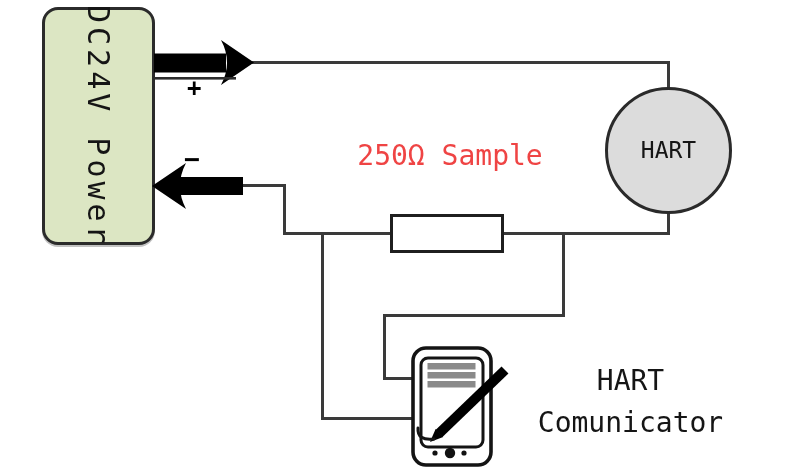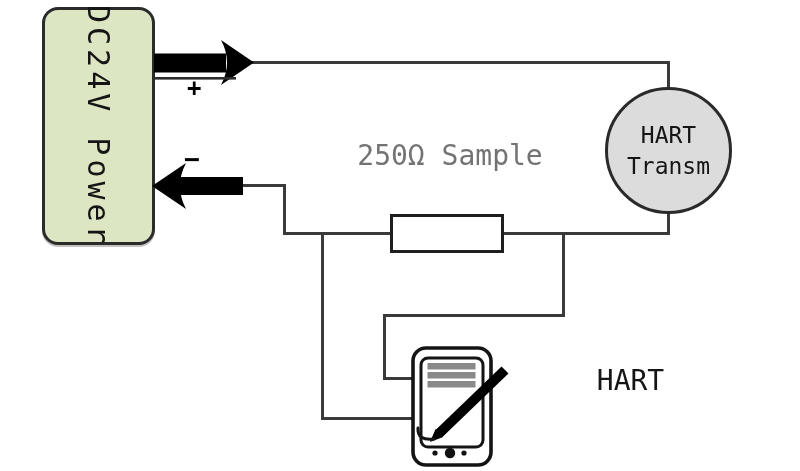--- a/index.html
+++ b/index.html
@@ -69,21 +69,21 @@
     z-index: 2;
   }
   #resistor-label {
     position: absolute;
     left: 330px; top: 136px;
     width: 240px;
     text-align: center;
     font-size: 28px;
     line-height: 39px;
     z-index: 2;
-    color: #737373;
+    color: #ef4444;
   }
 
   #transmitter-circle {
     position: absolute;
     left: 605px; top: 87px;
     width: 127px; height: 127px;
     box-sizing: border-box;
     background: #dcdcdc;
     border: 3px solid #2a2a2a;
     border-radius: 50%;
@@ -149,34 +149,34 @@
   </svg>
   <div class="polarity" id="negative-label">−</div>
 
   <div id="resistor-box"></div>
   <div id="resistor-label">
     <div>250Ω Sample</div>
   </div>
 
   <div id="transmitter-circle">
     <div>HART</div>
-    <div>Transm</div>
   </div>
 
   <svg id="communicator-svg" width="120" height="129" viewBox="0 0 120 129">
     <rect x="8" y="6" width="78" height="117" rx="13" fill="#ffffff" stroke="#141414" stroke-width="3.6"></rect>
     <rect x="16" y="16" width="62" height="89" rx="7" fill="#ffffff" stroke="#141414" stroke-width="3"></rect>
     <rect x="22.5" y="21" width="48" height="6.5" fill="#8a8a8a"></rect>
     <rect x="22.5" y="30" width="48" height="6.5" fill="#8a8a8a"></rect>
     <rect x="22.5" y="39" width="48" height="6.5" fill="#8a8a8a"></rect>
     <line x1="34" y1="91.5" x2="100" y2="28" stroke="#000" stroke-width="10" stroke-linecap="butt"></line>
     <polygon points="25,100 38.2,95 30.6,87" fill="#000"></polygon>
     <path d="M13,86 Q12,99 29,97" fill="none" stroke="#141414" stroke-width="3" stroke-linecap="round"></path>
     <circle cx="30" cy="111" r="2.6" fill="#111"></circle>
     <circle cx="45" cy="111" r="5.2" fill="#111"></circle>
     <circle cx="59" cy="111" r="2.6" fill="#111"></circle>
   </svg>
 
   <div id="communicator-label">
     <div>HART</div>
+    <div>Comunicator</div>
   </div>
 
 </div>
 
 </body></html>

